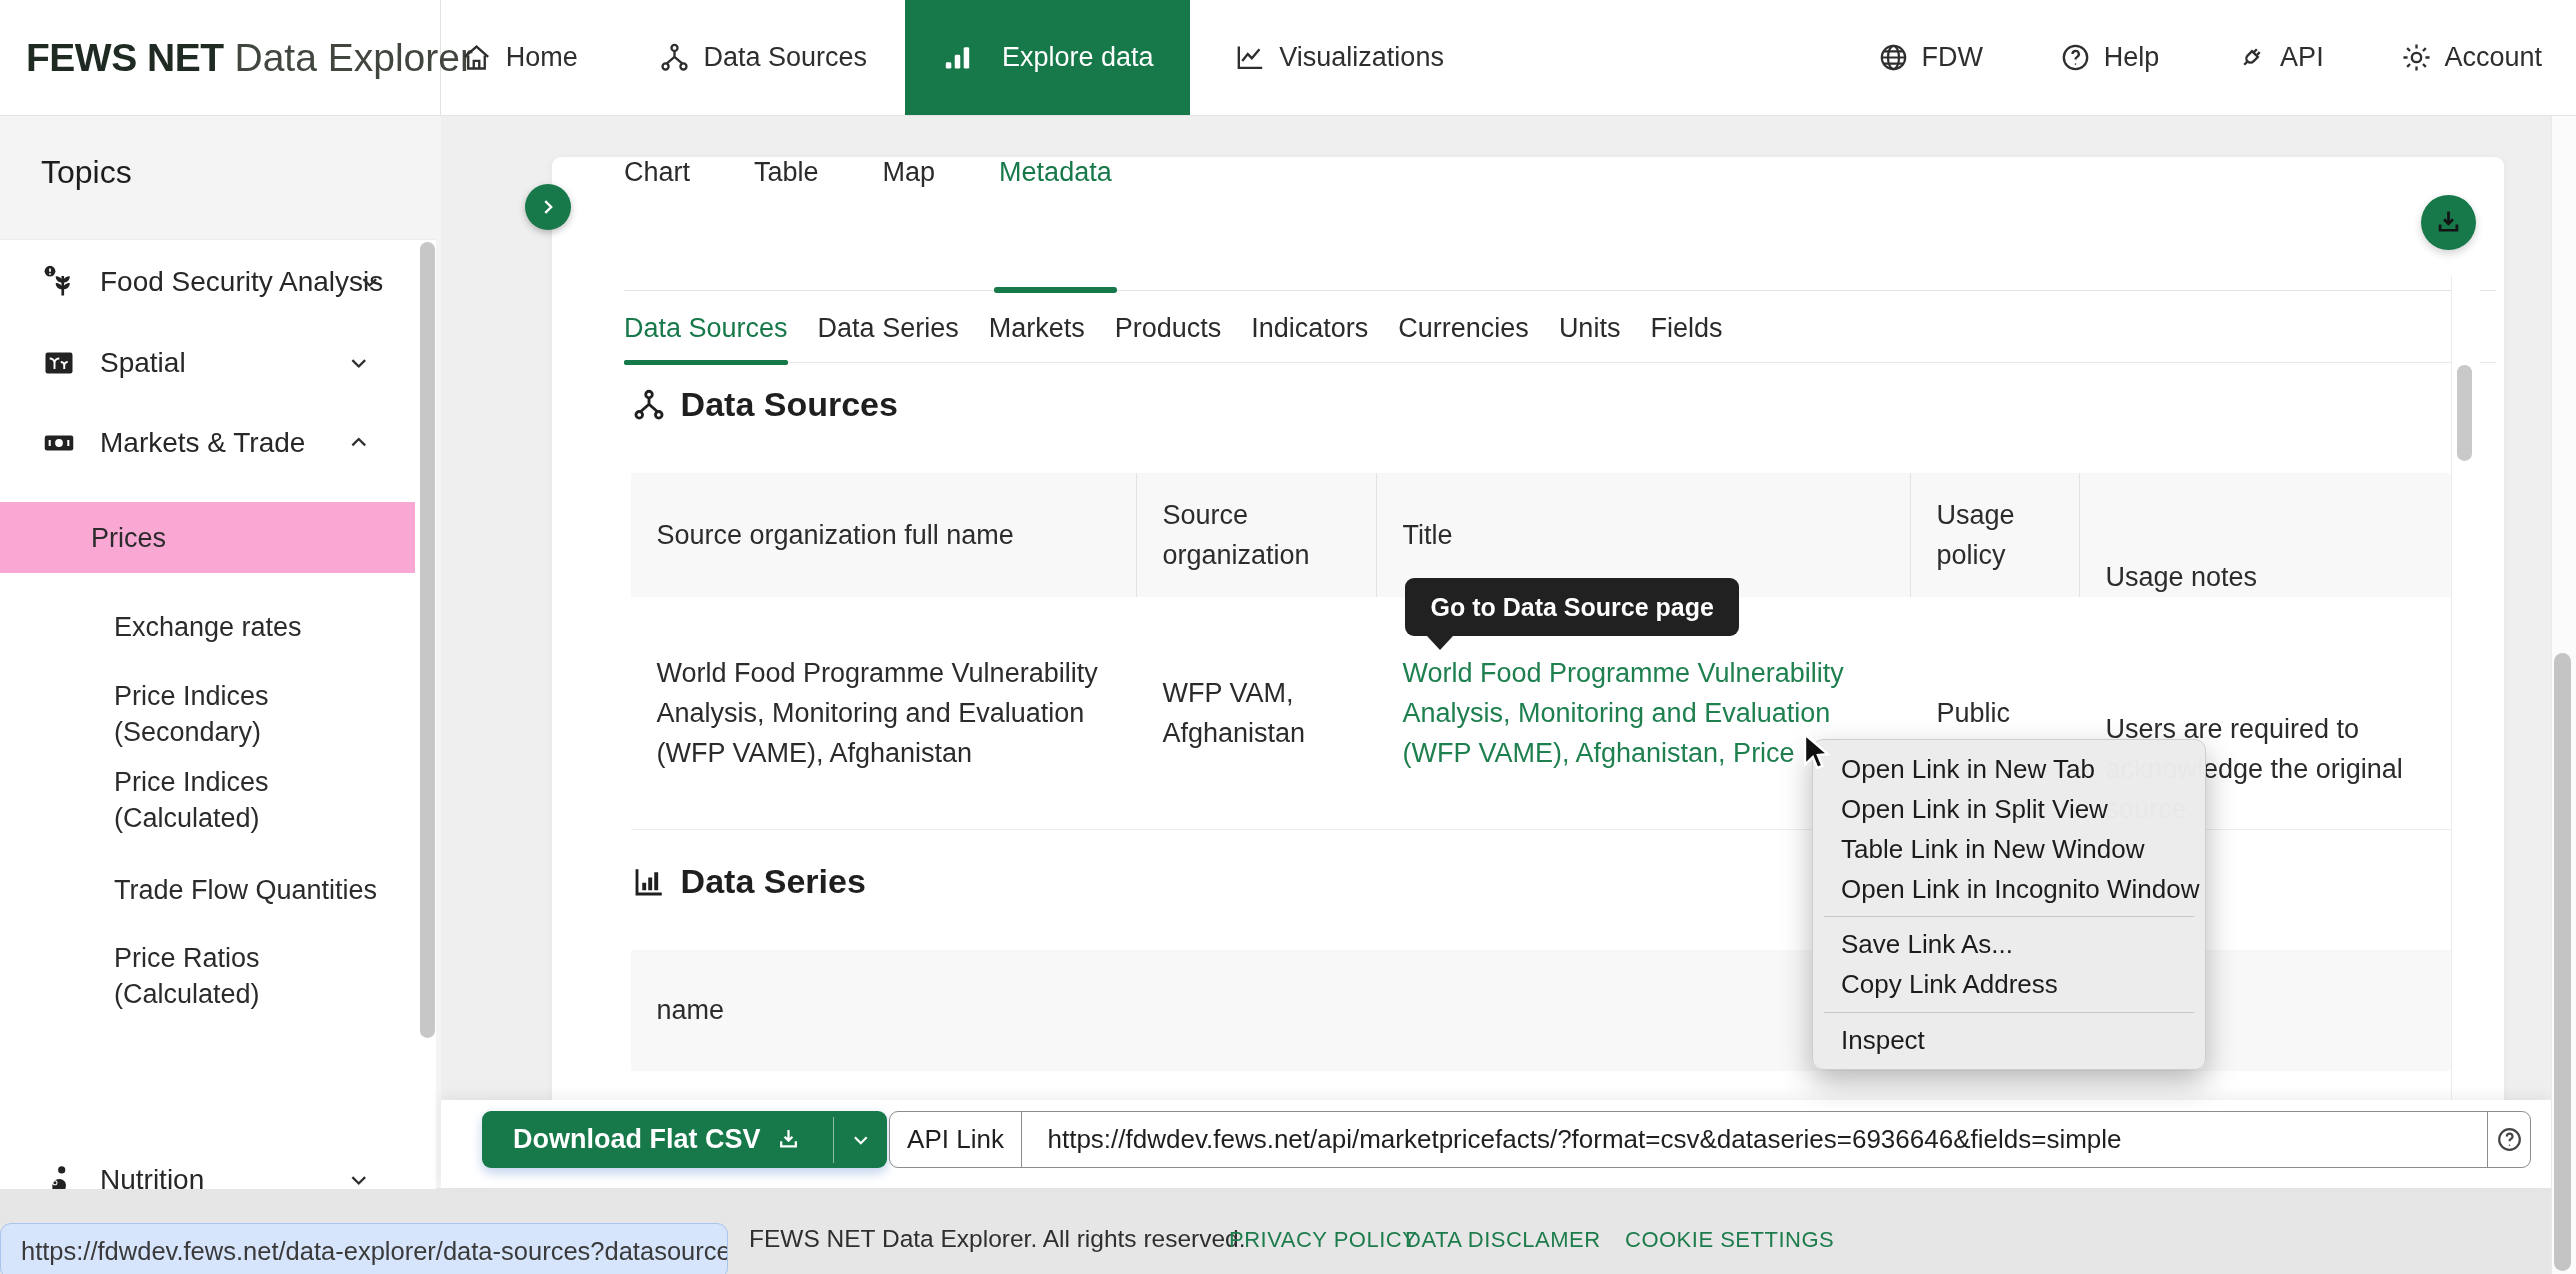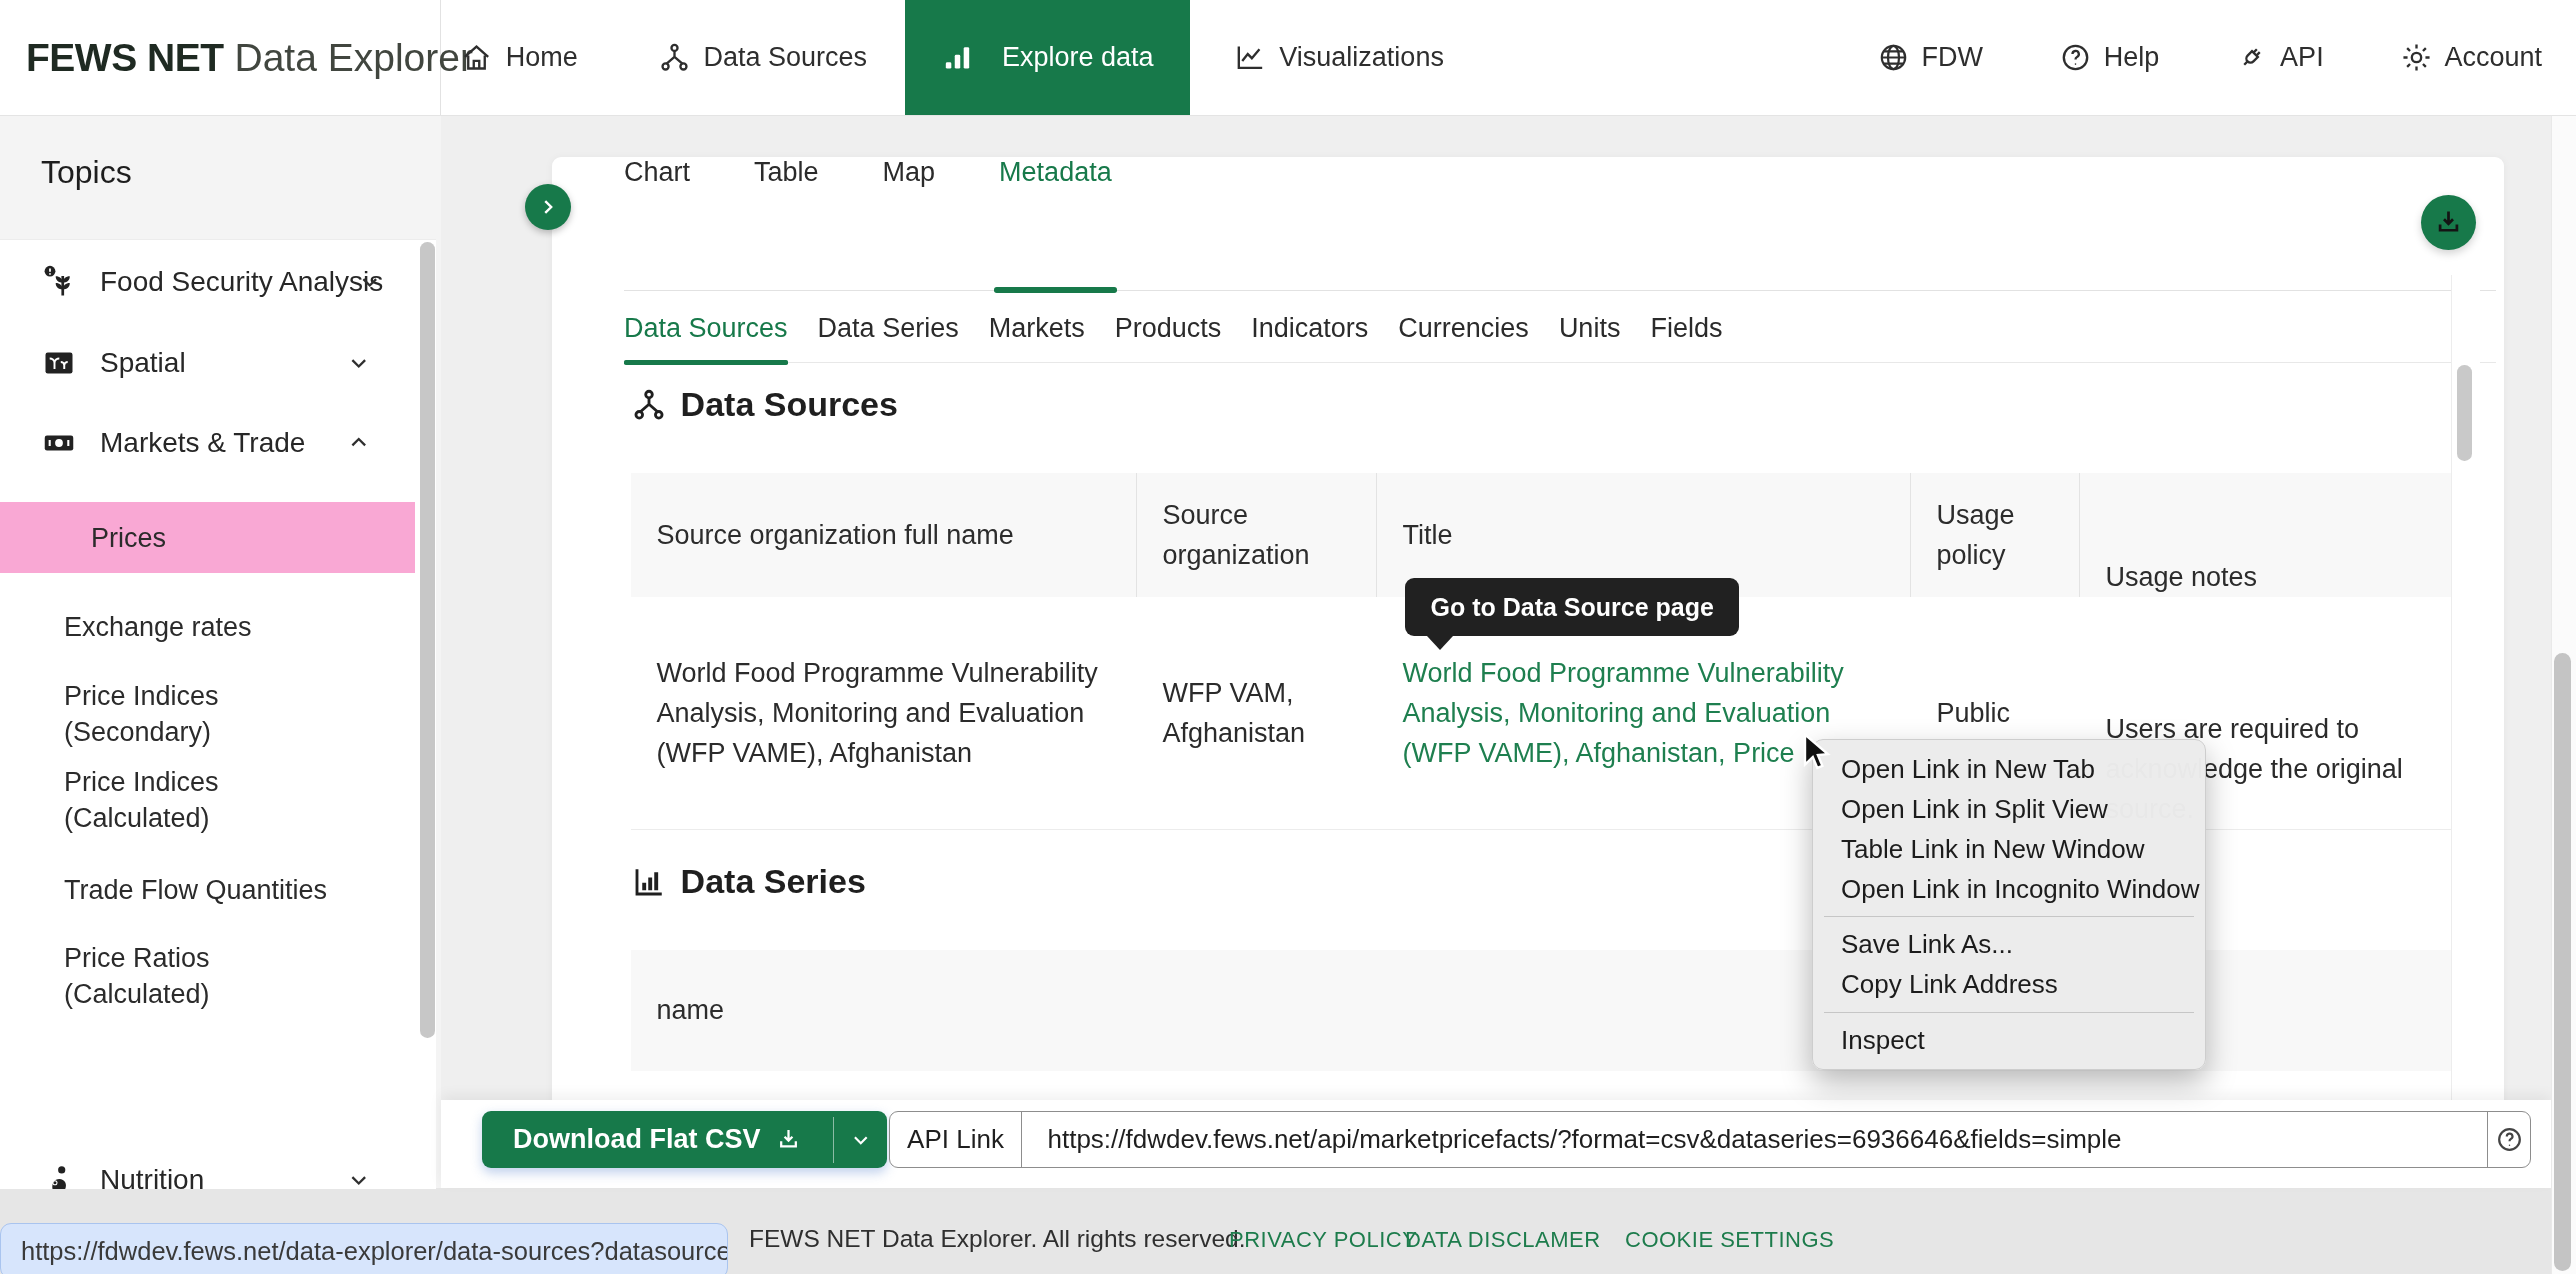--- a/index.html
+++ b/index.html
@@ -23,21 +23,21 @@
 
   
   .sidebar{position:absolute;left:0;top:115px;width:441px;height:1073px;background:#f4f4f4;z-index:2;}
   .sidebar-title{position:absolute;left:41px;top:39px;font-size:32px;color:#1d1d1d;}
   .side-panel{position:absolute;left:0;top:124px;width:436px;height:949px;background:#fff;border-top:0.9px solid #ececec;overflow:hidden;}
   .t-item{position:absolute;left:0;width:415px;display:flex;align-items:center;font-size:28px;color:#272727;cursor:pointer;}
   .t-item .tico{margin-left:41px;width:36px;}
   .t-item .tlabel{margin-left:23px;}
   .t-item .chev{position:absolute;right:44px;}
   .s-item{position:absolute;left:0;width:415px;display:flex;align-items:center;font-size:27px;color:#2b2b2b;cursor:pointer;}
-  .s-item .slabel{margin-left:64px;width:282px;line-height:36px;}
+  .s-item .slabel{margin-left:114px;width:282px;line-height:36px;}
   .s-item.sel{background:#f9a8d4;}
   .side-thumb{position:absolute;left:420px;top:127px;width:14.5px;height:796px;border-radius:7.3px;background:#c7c7c7;}
 
   
   .card{position:absolute;left:552px;top:157px;width:1952px;height:1031px;background:#fff;border-radius:9px 9px 0 0;box-shadow:0 1.8px 9px rgba(0,0,0,0.05);z-index:1;}
   .expand-btn{position:absolute;left:525px;top:184px;width:46px;height:46px;border-radius:50%;background:#17794a;display:flex;align-items:center;justify-content:center;box-shadow:0 2.7px 7.3px rgba(0,0,0,0.25);cursor:pointer;z-index:5;}
   .dl-circle{position:absolute;left:2421px;top:195px;width:55px;height:55px;border-radius:50%;background:#17794a;display:flex;align-items:center;justify-content:center;box-shadow:0 3.6px 9px rgba(0,0,0,0.18);cursor:pointer;z-index:5;}
 
   .tabs{position:absolute;left:624px;top:157px;width:1872px;height:134px;display:flex;gap:64px;border-bottom:0.9px solid #e2e2e2;box-sizing:border-box;z-index:3;}
   .tab{position:relative;font-size:27px;color:#2b2b2b;padding-bottom:28px;cursor:pointer;}

